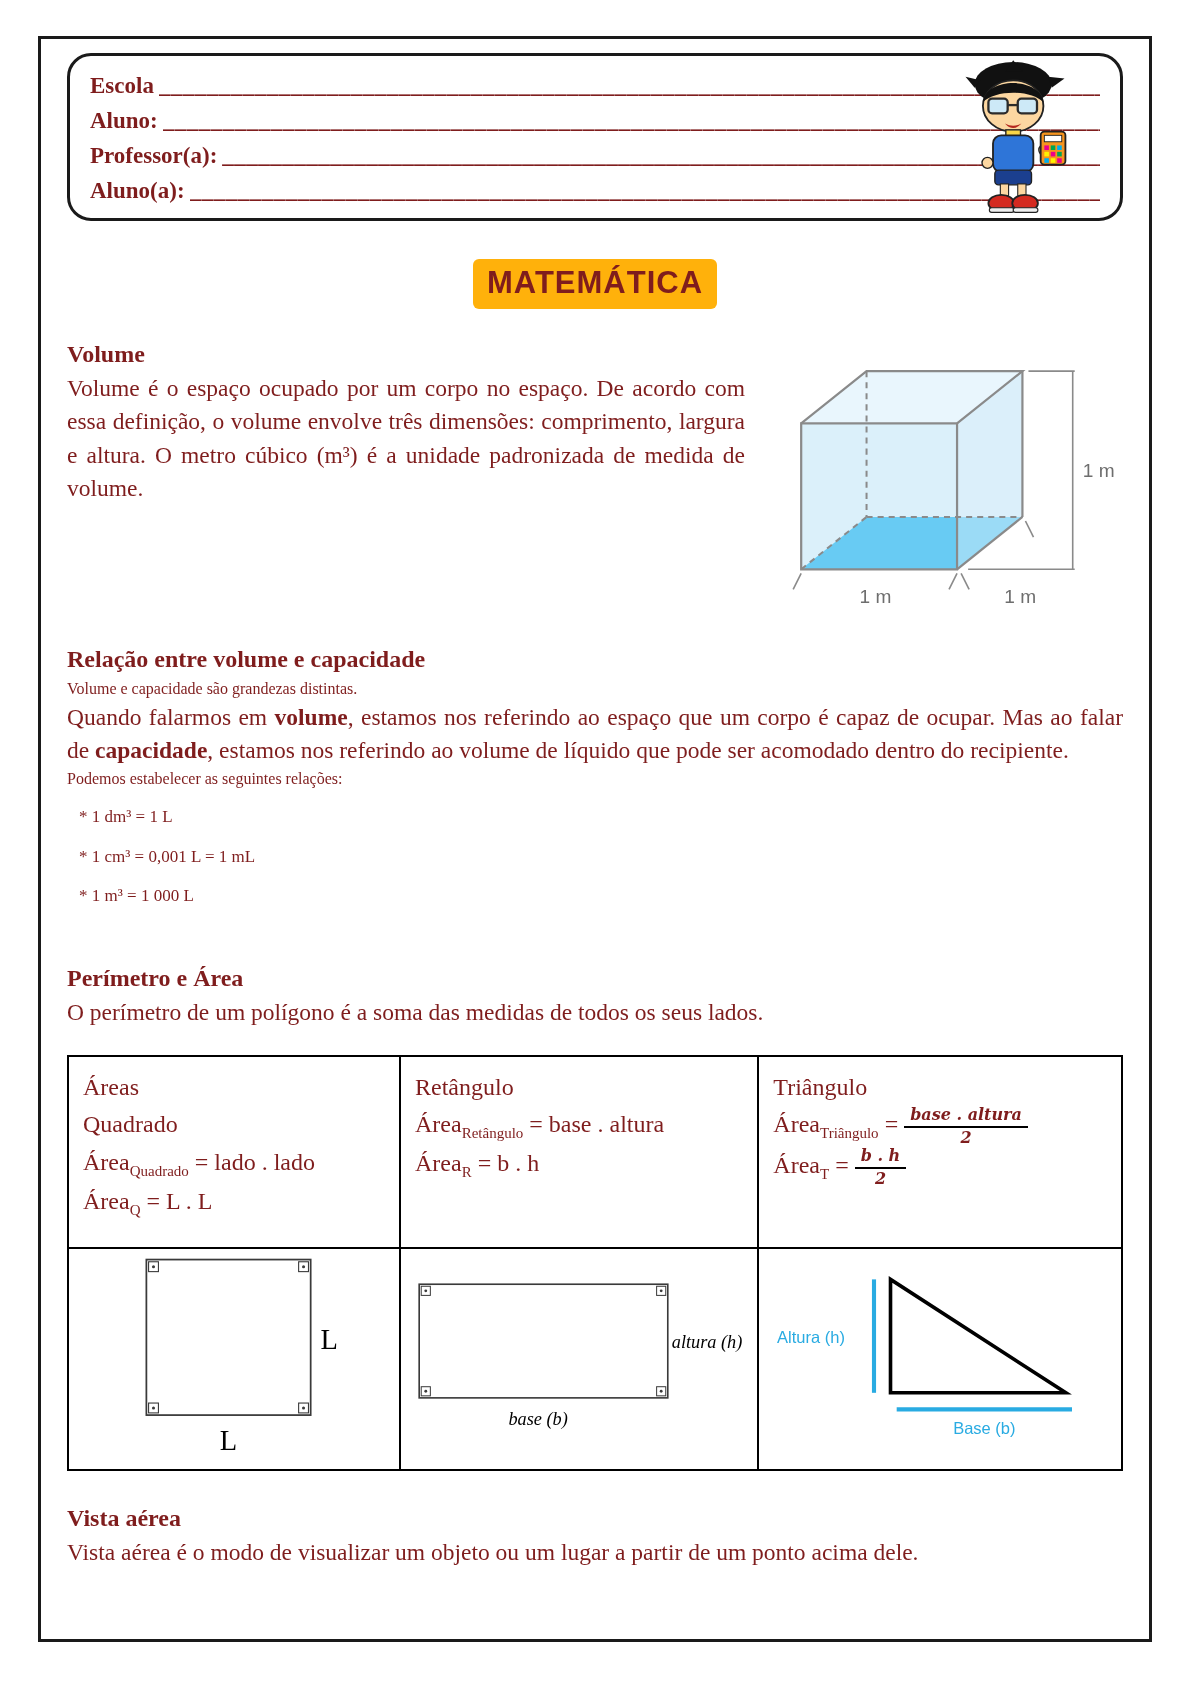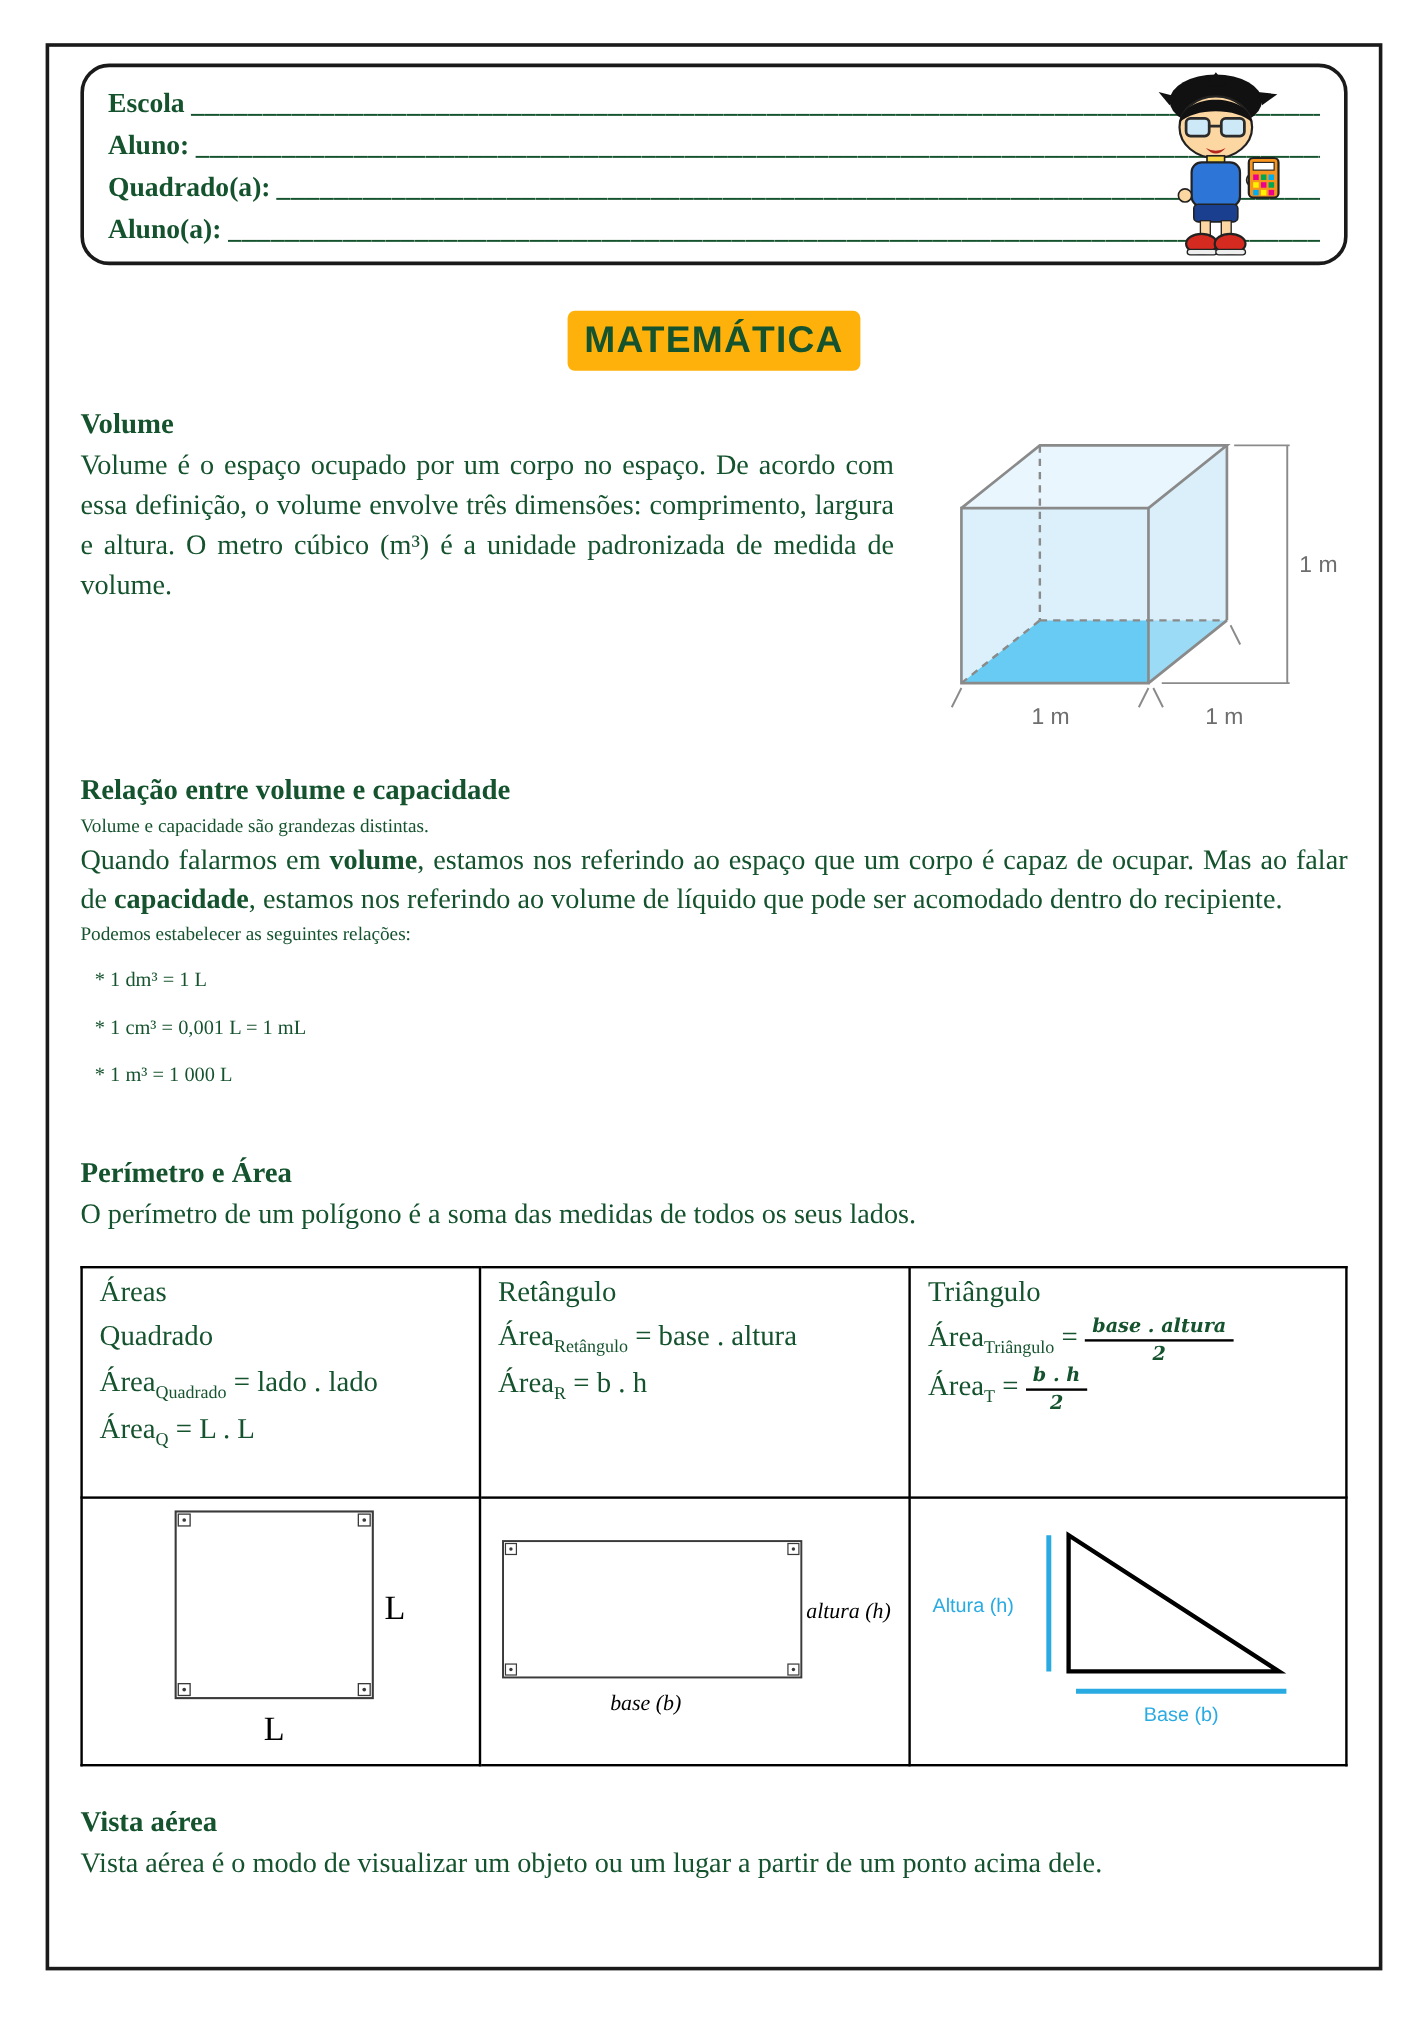--- a/index.html
+++ b/index.html
@@ -1,16 +1,16 @@
 <!DOCTYPE html>
 <html style="--title-bg: #FFB10B; --cube-top: #E9F6FD; --cube-front: #BEE3F6; --cube-side: #CFEAF8; --cube-bottom: #00AEEF; --diagram-blue: #29ABE2; --dim-gray: #6E6E6E;"><head>
 <meta charset="utf-8">
 <style>
   html,body{margin:0;padding:0;background:#ffffff;}
-  .page{position:relative;width:1190px;height:1682px;background:#fff;font-family:"Liberation Serif",serif;color:#14532d;overflow:hidden;}
+  .page{position:relative;width:1190px;height:1682px;background:#fff;font-family:"Liberation Serif",serif;color:#7f1d1d;overflow:hidden;}
   .page-border{position:absolute;left:38px;top:36px;width:1114px;height:1606px;border:3px solid #1a1a1a;box-sizing:border-box;padding:14px 26px;}
   
   .header-box{position:relative;border:3px solid #1a1a1a;border-radius:24px;padding:12px 20px 12px;height:168px;box-sizing:border-box;}
   .hrow{display:flex;align-items:baseline;font-weight:bold;font-size:23px;line-height:35px;}
   .hlabel{white-space:nowrap;margin-right:5px;}
   .hline{flex:1;overflow:hidden;white-space:nowrap;letter-spacing:.5px;}
   .character{position:absolute;top:0;right:50px;width:110px;height:166px;}
   
   .title-row{text-align:center;margin-top:38px;}
   .title-badge{display:inline-block;background:var(--title-bg,#FFB10B);border-radius:6px;padding:6px 14px 8px;font-family:"Liberation Sans",sans-serif;font-weight:bold;font-size:31px;letter-spacing:1px;}
@@ -19,21 +19,21 @@
   .body-text{font-size:23.5px;line-height:1.42;text-align:justify;margin:0;}
   .volume-section{margin-top:32px;}
   .cube-fig{float:right;width:352px;margin:2px 0 6px 26px;}
   .clear{clear:both;}
   .relacao-section{margin-top:30px;}
   .rel-line{font-size:16px;line-height:1.5;margin:0;}
   .rel-item{font-size:17px;line-height:1.62;margin:12px;}
   .perimetro-section{margin-top:55px;}
   
   .areas-table{width:100%;border-collapse:collapse;margin-top:26px;table-layout:fixed;}
-  .areas-table td{border:2px solid #000;padding:2px 14px;vertical-align:top;box-sizing:border-box;}
+  .areas-table td{border:2px solid #000;padding:12px 14px;vertical-align:top;box-sizing:border-box;}
   .areas-table tr.formula-row td{height:192px;}
   .areas-table tr.diagram-row td{height:208px;vertical-align:middle;text-align:center;padding:4px;}
   td.c1{width:31.5%;} td.c2{width:34%;} td.c3{width:34.5%;}
   .cell-line{font-size:24px;line-height:1.55;}
   sub.fsub{font-size:15px;}
   .frac{display:inline-block;vertical-align:middle;text-align:center;font-family:"DejaVu Serif",serif;font-style:italic;font-weight:bold;font-size:16px;line-height:1.15;}
   .frac .num{display:block;border-bottom:2px solid #000;padding:0 6px 1px;}
   .frac .den{display:block;padding-top:1px;}
   .vista-section{margin-top:34px;}
 </style>
@@ -46,21 +46,21 @@
     <div class="header-box">
       <div class="hrow">
         <span class="hlabel">Escola</span>
         <span class="hline">__________________________________________________________________________________________________</span>
       </div>
       <div class="hrow">
         <span class="hlabel">Aluno:</span>
         <span class="hline">__________________________________________________________________________________________________</span>
       </div>
       <div class="hrow">
-        <span class="hlabel">Quadrado(a):</span>
+        <span class="hlabel">Professor(a):</span>
         <span class="hline">________________________________________________________________________________________________</span>
       </div>
       <div class="hrow">
         <span class="hlabel">Aluno(a):</span>
         <span class="hline">_________________________________________________________________________________________________</span>
       </div>
 
       <svg class="character" viewBox="0 0 120 180" aria-hidden="true">
         <ellipse cx="58" cy="30" rx="42" ry="24" fill="#111"></ellipse>
         <path d="M16,34 L6,22 L22,26 Z" fill="#111"></path>

